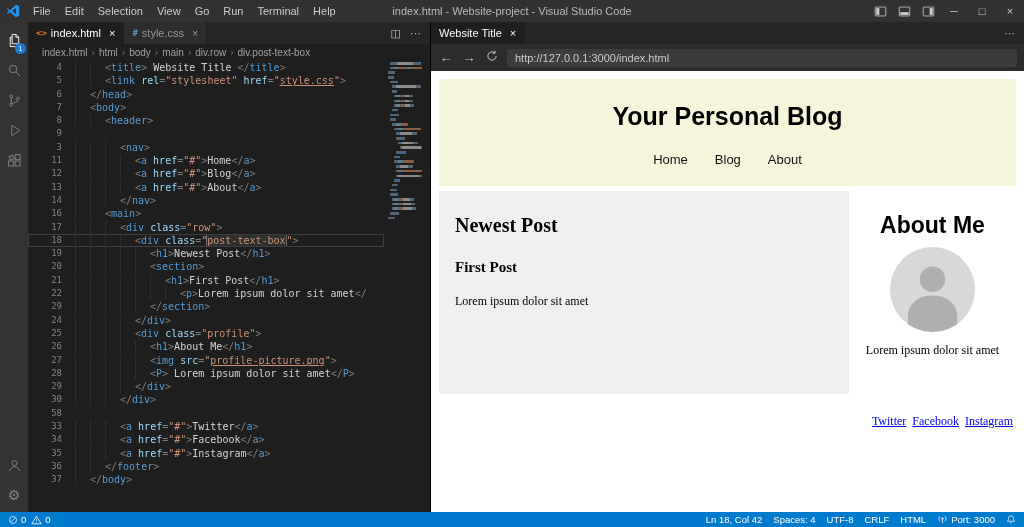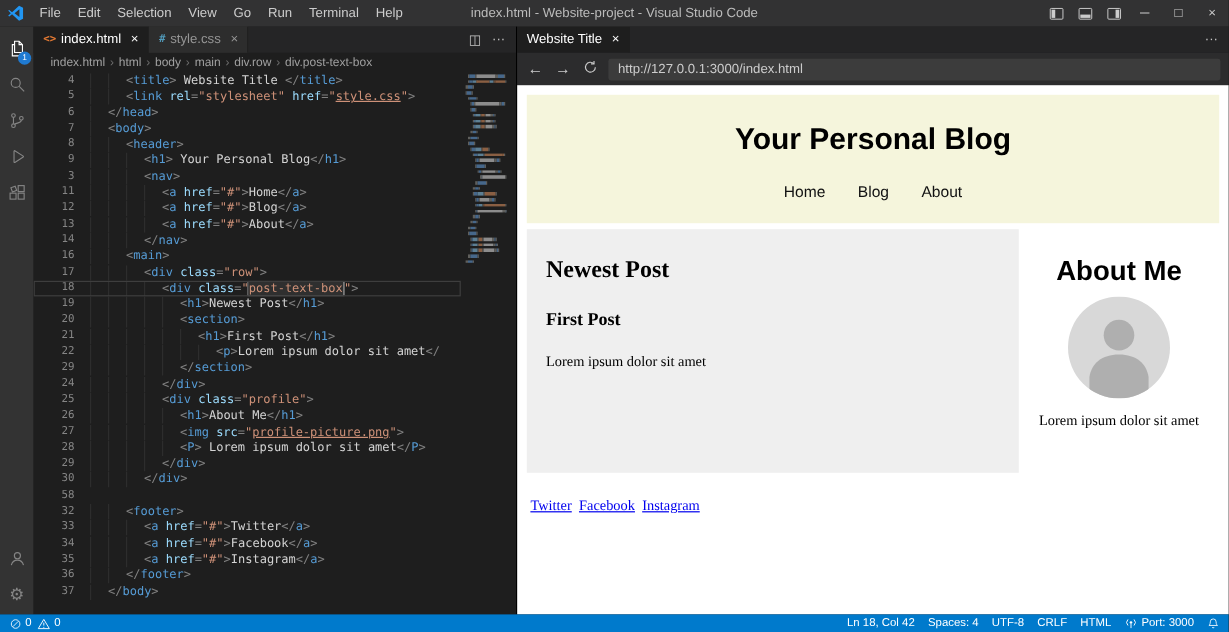--- a/index.html
+++ b/index.html
@@ -73,21 +73,21 @@
   .site-nav a{color:#111;text-decoration:none}
   .site-row{display:flex;margin-top:5px}
   .post-box{width:410px;flex:none;background:#efefef;height:203px;padding:14px 0 0 16px;box-sizing:border-box;font-family:"Liberation Serif",serif}
   .post-section-title{font-size:20px;font-weight:bold;margin-top:9px}
   .post-title{font-size:15px;font-weight:bold;margin-top:22px}
   .post-body{font-size:12px;margin-top:18px}
   .profile-col{flex:1;text-align:center;padding-top:21px;font-family:"Liberation Serif",serif}
   .profile-title{font-family:"Liberation Sans",sans-serif;font-size:23px;font-weight:bold}
   .avatar{width:85px;height:85px;margin:8px auto 0}
   .profile-caption{font-size:12px;margin-top:11px}
-  .site-footer{margin-top:20px;text-align:left;font-size:12px;font-family:"Liberation Serif",serif}
+  .site-footer{margin-top:20px;text-align:right;font-size:12px;font-family:"Liberation Serif",serif}
   .site-footer a{color:#0000ee;margin:0 3px}
 
   
   .statusbar{height:15px;background:#007acc;color:#ffffff;display:flex;align-items:center;font-size:9.5px;padding:0 8px;flex:none;justify-content:space-between}
   .sb-left,.sb-right{display:flex;align-items:center}
   .sb-item{display:flex;align-items:center;gap:3px;white-space:nowrap}
   .sb-left .sb-item{margin-right:5px}
   .sb-right .sb-item{margin-left:11px}
 </style>
 </head>
@@ -217,21 +217,21 @@
           <span class="bc-sep">›</span>
           <span>div.post-text-box</span>
         </div>
       <div class="editor">
         <div class="code">
             <div class="line"><span class="ln">4</span><span class="lc"><span class="ind"></span><span class="ind"></span><span class="tk-p">&lt;</span><span class="tk-tag">title</span><span class="tk-p">&gt;</span><span class="tk-txt"> Website Title </span><span class="tk-p">&lt;/</span><span class="tk-tag">title</span><span class="tk-p">&gt;</span></span></div>
             <div class="line"><span class="ln">5</span><span class="lc"><span class="ind"></span><span class="ind"></span><span class="tk-p">&lt;</span><span class="tk-tag">link</span><span class="tk-txt"> </span><span class="tk-attr">rel</span><span class="tk-p">=</span><span class="tk-str">"stylesheet"</span><span class="tk-txt"> </span><span class="tk-attr">href</span><span class="tk-p">=</span><span class="tk-str">"</span><span class="tk-strl">style.css</span><span class="tk-str">"</span><span class="tk-p">&gt;</span></span></div>
             <div class="line"><span class="ln">6</span><span class="lc"><span class="ind"></span><span class="tk-p">&lt;/</span><span class="tk-tag">head</span><span class="tk-p">&gt;</span></span></div>
             <div class="line"><span class="ln">7</span><span class="lc"><span class="ind"></span><span class="tk-p">&lt;</span><span class="tk-tag">body</span><span class="tk-p">&gt;</span></span></div>
             <div class="line"><span class="ln">8</span><span class="lc"><span class="ind"></span><span class="ind"></span><span class="tk-p">&lt;</span><span class="tk-tag">header</span><span class="tk-p">&gt;</span></span></div>
-            <div class="line"><span class="ln">9</span><span class="lc"><span class="ind"></span><span class="ind"></span><span class="ind"></span><span class="tk-p">&lt;</span><span class="tk-tag">h1</span><span class="tk-p">&gt;</span><span class="tk-txt"> Your Personal Blog</span><span class="tk-p">&lt;/</span><span class="tk-tag">h1</span><span class="tk-p">&gt;</span></span></div>
+            <div class="line"><span class="ln">9</span></div>
             <div class="line"><span class="ln">3</span><span class="lc"><span class="ind"></span><span class="ind"></span><span class="ind"></span><span class="tk-p">&lt;</span><span class="tk-tag">nav</span><span class="tk-p">&gt;</span></span></div>
             <div class="line"><span class="ln">11</span><span class="lc"><span class="ind"></span><span class="ind"></span><span class="ind"></span><span class="ind"></span><span class="tk-p">&lt;</span><span class="tk-tag">a</span><span class="tk-txt"> </span><span class="tk-attr">href</span><span class="tk-p">=</span><span class="tk-str">"#"</span><span class="tk-p">&gt;</span><span class="tk-txt">Home</span><span class="tk-p">&lt;/</span><span class="tk-tag">a</span><span class="tk-p">&gt;</span></span></div>
             <div class="line"><span class="ln">12</span><span class="lc"><span class="ind"></span><span class="ind"></span><span class="ind"></span><span class="ind"></span><span class="tk-p">&lt;</span><span class="tk-tag">a</span><span class="tk-txt"> </span><span class="tk-attr">href</span><span class="tk-p">=</span><span class="tk-str">"#"</span><span class="tk-p">&gt;</span><span class="tk-txt">Blog</span><span class="tk-p">&lt;/</span><span class="tk-tag">a</span><span class="tk-p">&gt;</span></span></div>
             <div class="line"><span class="ln">13</span><span class="lc"><span class="ind"></span><span class="ind"></span><span class="ind"></span><span class="ind"></span><span class="tk-p">&lt;</span><span class="tk-tag">a</span><span class="tk-txt"> </span><span class="tk-attr">href</span><span class="tk-p">=</span><span class="tk-str">"#"</span><span class="tk-p">&gt;</span><span class="tk-txt">About</span><span class="tk-p">&lt;/</span><span class="tk-tag">a</span><span class="tk-p">&gt;</span></span></div>
             <div class="line"><span class="ln">14</span><span class="lc"><span class="ind"></span><span class="ind"></span><span class="ind"></span><span class="tk-p">&lt;/</span><span class="tk-tag">nav</span><span class="tk-p">&gt;</span></span></div>
             <div class="line"><span class="ln">16</span><span class="lc"><span class="ind"></span><span class="ind"></span><span class="tk-p">&lt;</span><span class="tk-tag">main</span><span class="tk-p">&gt;</span></span></div>
             <div class="line"><span class="ln">17</span><span class="lc"><span class="ind"></span><span class="ind"></span><span class="ind"></span><span class="tk-p">&lt;</span><span class="tk-tag">div</span><span class="tk-txt"> </span><span class="tk-attr">class</span><span class="tk-p">=</span><span class="tk-str">"row"</span><span class="tk-p">&gt;</span></span></div>
             <div class="line current"><span class="ln">18</span><span class="lc"><span class="ind"></span><span class="ind"></span><span class="ind"></span><span class="ind"></span><span class="tk-p">&lt;</span><span class="tk-tag">div</span><span class="tk-txt"> </span><span class="tk-attr">class</span><span class="tk-p">=</span><span class="tk-str">"</span><span class="tk-hl">post-text-box</span><span class="tk-cur"></span><span class="tk-str">"</span><span class="tk-p">&gt;</span></span></div>
             <div class="line"><span class="ln">19</span><span class="lc"><span class="ind"></span><span class="ind"></span><span class="ind"></span><span class="ind"></span><span class="ind"></span><span class="tk-p">&lt;</span><span class="tk-tag">h1</span><span class="tk-p">&gt;</span><span class="tk-txt">Newest Post</span><span class="tk-p">&lt;/</span><span class="tk-tag">h1</span><span class="tk-p">&gt;</span></span></div>
             <div class="line"><span class="ln">20</span><span class="lc"><span class="ind"></span><span class="ind"></span><span class="ind"></span><span class="ind"></span><span class="ind"></span><span class="tk-p">&lt;</span><span class="tk-tag">section</span><span class="tk-p">&gt;</span></span></div>
@@ -239,21 +239,20 @@
             <div class="line"><span class="ln">22</span><span class="lc"><span class="ind"></span><span class="ind"></span><span class="ind"></span><span class="ind"></span><span class="ind"></span><span class="ind"></span><span class="ind"></span><span class="tk-p">&lt;</span><span class="tk-tag">p</span><span class="tk-p">&gt;</span><span class="tk-txt">Lorem ipsum dolor sit amet</span><span class="tk-p">&lt;/</span></span></div>
             <div class="line"><span class="ln">29</span><span class="lc"><span class="ind"></span><span class="ind"></span><span class="ind"></span><span class="ind"></span><span class="ind"></span><span class="tk-p">&lt;/</span><span class="tk-tag">section</span><span class="tk-p">&gt;</span></span></div>
             <div class="line"><span class="ln">24</span><span class="lc"><span class="ind"></span><span class="ind"></span><span class="ind"></span><span class="ind"></span><span class="tk-p">&lt;/</span><span class="tk-tag">div</span><span class="tk-p">&gt;</span></span></div>
             <div class="line"><span class="ln">25</span><span class="lc"><span class="ind"></span><span class="ind"></span><span class="ind"></span><span class="ind"></span><span class="tk-p">&lt;</span><span class="tk-tag">div</span><span class="tk-txt"> </span><span class="tk-attr">class</span><span class="tk-p">=</span><span class="tk-str">"profile"</span><span class="tk-p">&gt;</span></span></div>
             <div class="line"><span class="ln">26</span><span class="lc"><span class="ind"></span><span class="ind"></span><span class="ind"></span><span class="ind"></span><span class="ind"></span><span class="tk-p">&lt;</span><span class="tk-tag">h1</span><span class="tk-p">&gt;</span><span class="tk-txt">About Me</span><span class="tk-p">&lt;/</span><span class="tk-tag">h1</span><span class="tk-p">&gt;</span></span></div>
             <div class="line"><span class="ln">27</span><span class="lc"><span class="ind"></span><span class="ind"></span><span class="ind"></span><span class="ind"></span><span class="ind"></span><span class="tk-p">&lt;</span><span class="tk-tag">img</span><span class="tk-txt"> </span><span class="tk-attr">src</span><span class="tk-p">=</span><span class="tk-str">"</span><span class="tk-strl">profile-picture.png</span><span class="tk-str">"</span><span class="tk-p">&gt;</span></span></div>
             <div class="line"><span class="ln">28</span><span class="lc"><span class="ind"></span><span class="ind"></span><span class="ind"></span><span class="ind"></span><span class="ind"></span><span class="tk-p">&lt;</span><span class="tk-tag">P</span><span class="tk-p">&gt;</span><span class="tk-txt"> Lorem ipsum dolor sit amet</span><span class="tk-p">&lt;/</span><span class="tk-tag">P</span><span class="tk-p">&gt;</span></span></div>
             <div class="line"><span class="ln">29</span><span class="lc"><span class="ind"></span><span class="ind"></span><span class="ind"></span><span class="ind"></span><span class="tk-p">&lt;/</span><span class="tk-tag">div</span><span class="tk-p">&gt;</span></span></div>
             <div class="line"><span class="ln">30</span><span class="lc"><span class="ind"></span><span class="ind"></span><span class="ind"></span><span class="tk-p">&lt;/</span><span class="tk-tag">div</span><span class="tk-p">&gt;</span></span></div>
             <div class="line"><span class="ln">58</span></div>
-            <div class="line"><span class="ln">32</span><span class="lc"><span class="ind"></span><span class="ind"></span><span class="tk-p">&lt;</span><span class="tk-tag">footer</span><span class="tk-p">&gt;</span></span></div>
             <div class="line"><span class="ln">33</span><span class="lc"><span class="ind"></span><span class="ind"></span><span class="ind"></span><span class="tk-p">&lt;</span><span class="tk-tag">a</span><span class="tk-txt"> </span><span class="tk-attr">href</span><span class="tk-p">=</span><span class="tk-str">"#"</span><span class="tk-p">&gt;</span><span class="tk-txt">Twitter</span><span class="tk-p">&lt;/</span><span class="tk-tag">a</span><span class="tk-p">&gt;</span></span></div>
             <div class="line"><span class="ln">34</span><span class="lc"><span class="ind"></span><span class="ind"></span><span class="ind"></span><span class="tk-p">&lt;</span><span class="tk-tag">a</span><span class="tk-txt"> </span><span class="tk-attr">href</span><span class="tk-p">=</span><span class="tk-str">"#"</span><span class="tk-p">&gt;</span><span class="tk-txt">Facebook</span><span class="tk-p">&lt;/</span><span class="tk-tag">a</span><span class="tk-p">&gt;</span></span></div>
             <div class="line"><span class="ln">35</span><span class="lc"><span class="ind"></span><span class="ind"></span><span class="ind"></span><span class="tk-p">&lt;</span><span class="tk-tag">a</span><span class="tk-txt"> </span><span class="tk-attr">href</span><span class="tk-p">=</span><span class="tk-str">"#"</span><span class="tk-p">&gt;</span><span class="tk-txt">Instagram</span><span class="tk-p">&lt;/</span><span class="tk-tag">a</span><span class="tk-p">&gt;</span></span></div>
             <div class="line"><span class="ln">36</span><span class="lc"><span class="ind"></span><span class="ind"></span><span class="tk-p">&lt;/</span><span class="tk-tag">footer</span><span class="tk-p">&gt;</span></span></div>
             <div class="line"><span class="ln">37</span><span class="lc"><span class="ind"></span><span class="tk-p">&lt;/</span><span class="tk-tag">body</span><span class="tk-p">&gt;</span></span></div>
           </div>
         <div class="minimap">
             <div class="mm-line" style="padding-left: 4px;">
               <span class="mm-p" style="width: 1px;"></span>
               <span class="mm-tag" style="width: 5px;"></span>

